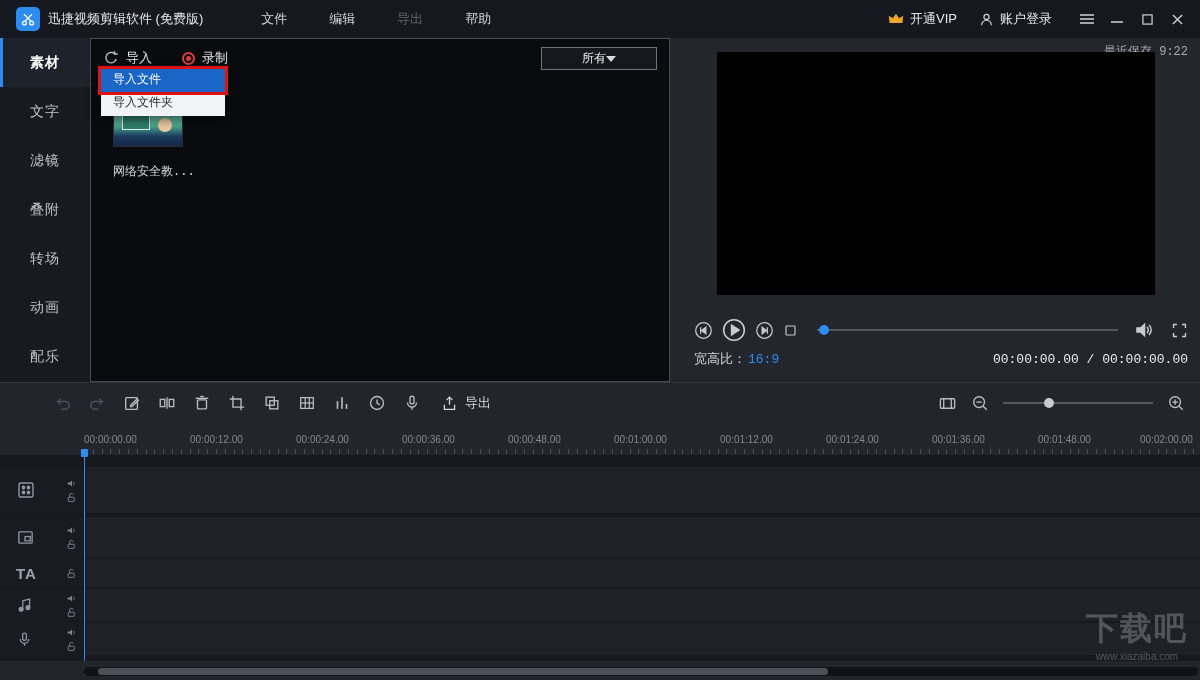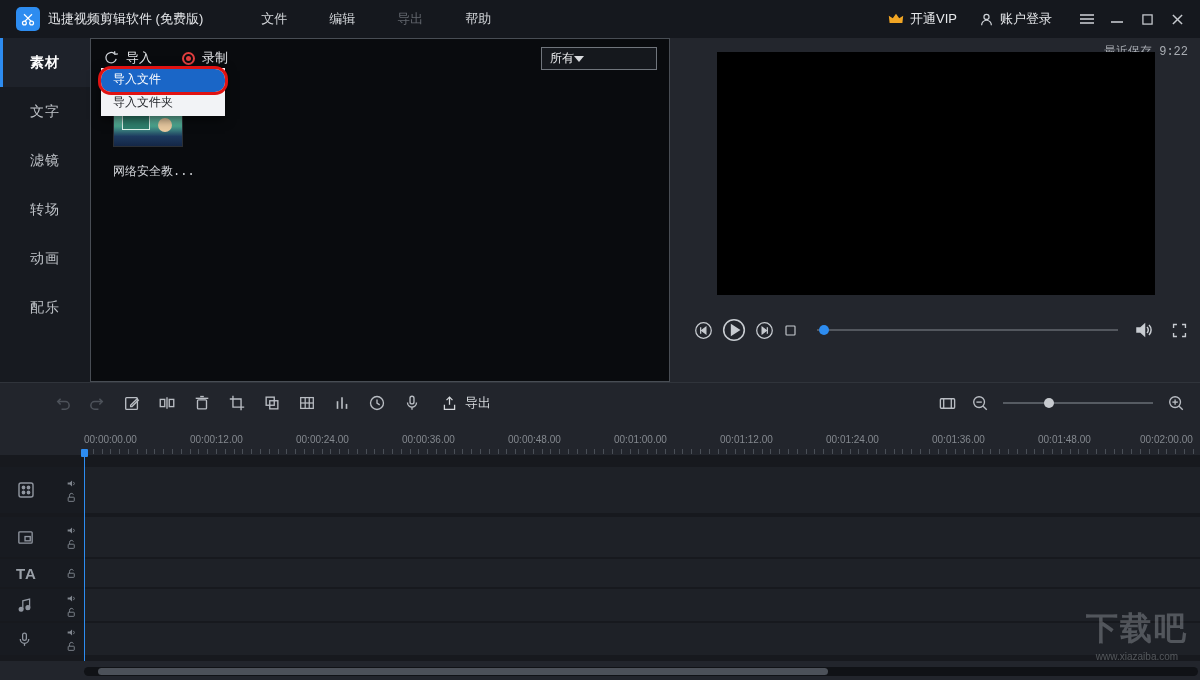--- a/index.html
+++ b/index.html
@@ -39,36 +39,36 @@
     background:#090b0e; border:1px solid #484d54; }
   .media-toolbar { position:relative; height:38px; display:flex; align-items:center;
     padding:0 12px; gap:30px; }
   .mt-btn { display:flex; align-items:center; gap:7px; font-size:13px; color:#e2e4e7; }
   .mt-btn .icon { color:#cfd3d8; }
   .rec-dot { width:13px; height:13px; border:2px solid #e03e3e; border-radius:50%;
     display:flex; align-items:center; justify-content:center; }
   .rec-dot::after { content:""; width:5px; height:5px; background:#e03e3e; border-radius:50%; }
   .filter { position:absolute; right:12px; top:8px; width:116px; height:23px;
     background:#15181d; border:1px solid #70757c; display:flex; align-items:center;
-    justify-content:flex-start; padding:0 8px; font-size:12px; color:#f0f1f3; }
+    justify-content:center; padding:0 8px; font-size:12px; color:#f0f1f3; }
   .caret { width:0; height:0; border-left:5px solid transparent; border-right:5px solid transparent;
     border-top:6px solid #d9dbde; }
   .clip { position:absolute; left:22px; top:62px; width:74px; }
   .thumb { width:70px; height:46px; border:1px solid #2b2f35;
     background:linear-gradient(180deg,#8fd3c0 0%, #4aa58e 55%, #1d3a5f 78%, #142747 100%);
     position:relative; overflow:hidden; }
   .thumb::before { content:""; position:absolute; left:8px; top:10px; width:26px; height:16px;
     background:#2f7f6d; border:1px solid #dff0ea; }
   .thumb::after { content:""; position:absolute; right:10px; top:16px; width:14px; height:14px;
     background:#e8c9a0; border-radius:50%; }
   .clip-name { margin-top:16px; font-size:12px; color:#d7dade; white-space:nowrap; }
 
   .import-menu { position:absolute; left:10px; top:29px; width:124px; background:#f2f3f6;
     box-shadow:0 3px 10px rgba(0,0,0,.6); z-index:6; padding:1px 0; }
-  .menu-item { height:23px; line-height:23px; padding-left:12px; font-size:12px; color:#23262b;border-radius:10px; }
+  .menu-item { height:23px; line-height:23px; padding-left:12px; font-size:12px; color:#23262b; }
   .menu-item.selected { background:#1a66c7; color:#ffffff; outline:3px solid #e01212; }
 
   
   .preview-panel { position:absolute; left:670px; top:0; width:530px; height:344px; background:#23262d; }
   .recent-save { position:absolute; top:5px; right:12px; font-size:12px; color:#a9adb3; }
   .screen { position:absolute; left:47px; top:14px; width:438px; height:243px; background:#000; }
   .controls { position:absolute; left:24px; right:12px; top:277px; height:30px;
     display:flex; align-items:center; color:#c8ccd1; }
   .pbtn { margin-right:9px; display:flex; align-items:center; }
   .seek { flex:1; height:14px; margin:0 16px 0 10px; position:relative; }
@@ -187,20 +187,21 @@
       </div>
     </div>
   </header>
 
   <div class="main">
 
     <aside class="sidebar">
       <div class="side-item active">素材</div>
       <div class="side-item">文字</div>
       <div class="side-item">滤镜</div>
+      <div class="side-item">叠附</div>
       <div class="side-item">转场</div>
       <div class="side-item">动画</div>
       <div class="side-item">配乐</div>
     </aside>
 
     <section class="media-panel">
       <div class="media-toolbar">
         <div class="mt-btn">
           <span class="icon">
             <svg width="16" height="16" viewBox="0 0 20 20" fill="none" stroke="currentColor" stroke-width="1.6">
@@ -274,20 +275,26 @@
         <span class="pbtn" style="margin-right:0;margin-left:8px">
           <svg width="17" height="17" viewBox="0 0 20 20" fill="none" stroke="currentColor" stroke-width="1.6">
             <path d="M3 7V3h4"></path>
               <path d="M13 3h4v4"></path>
               <path d="M17 13v4h-4"></path>
               <path d="M7 17H3v-4"></path>
           </svg>
         </span>
       </div>
 
+      <div class="info-row">
+        <div>
+          <span class="aspect-label">宽高比：</span><span class="aspect-value">16:9</span>
+        </div>
+        <span class="timecode">00:00:00.00 / 00:00:00.00</span>
+      </div>
     </section>
   </div>
 
   <section class="timeline">
 
     <div class="tl-toolbar">
       <span class="tbtn disabled">
         <svg width="19" height="19" viewBox="0 0 20 20" fill="none" stroke="currentColor" stroke-width="1.6">
           <path d="M5 8h8a4 4 0 0 1 0 8H9"></path>
             <polyline points="8,5 5,8 8,11"></polyline>

